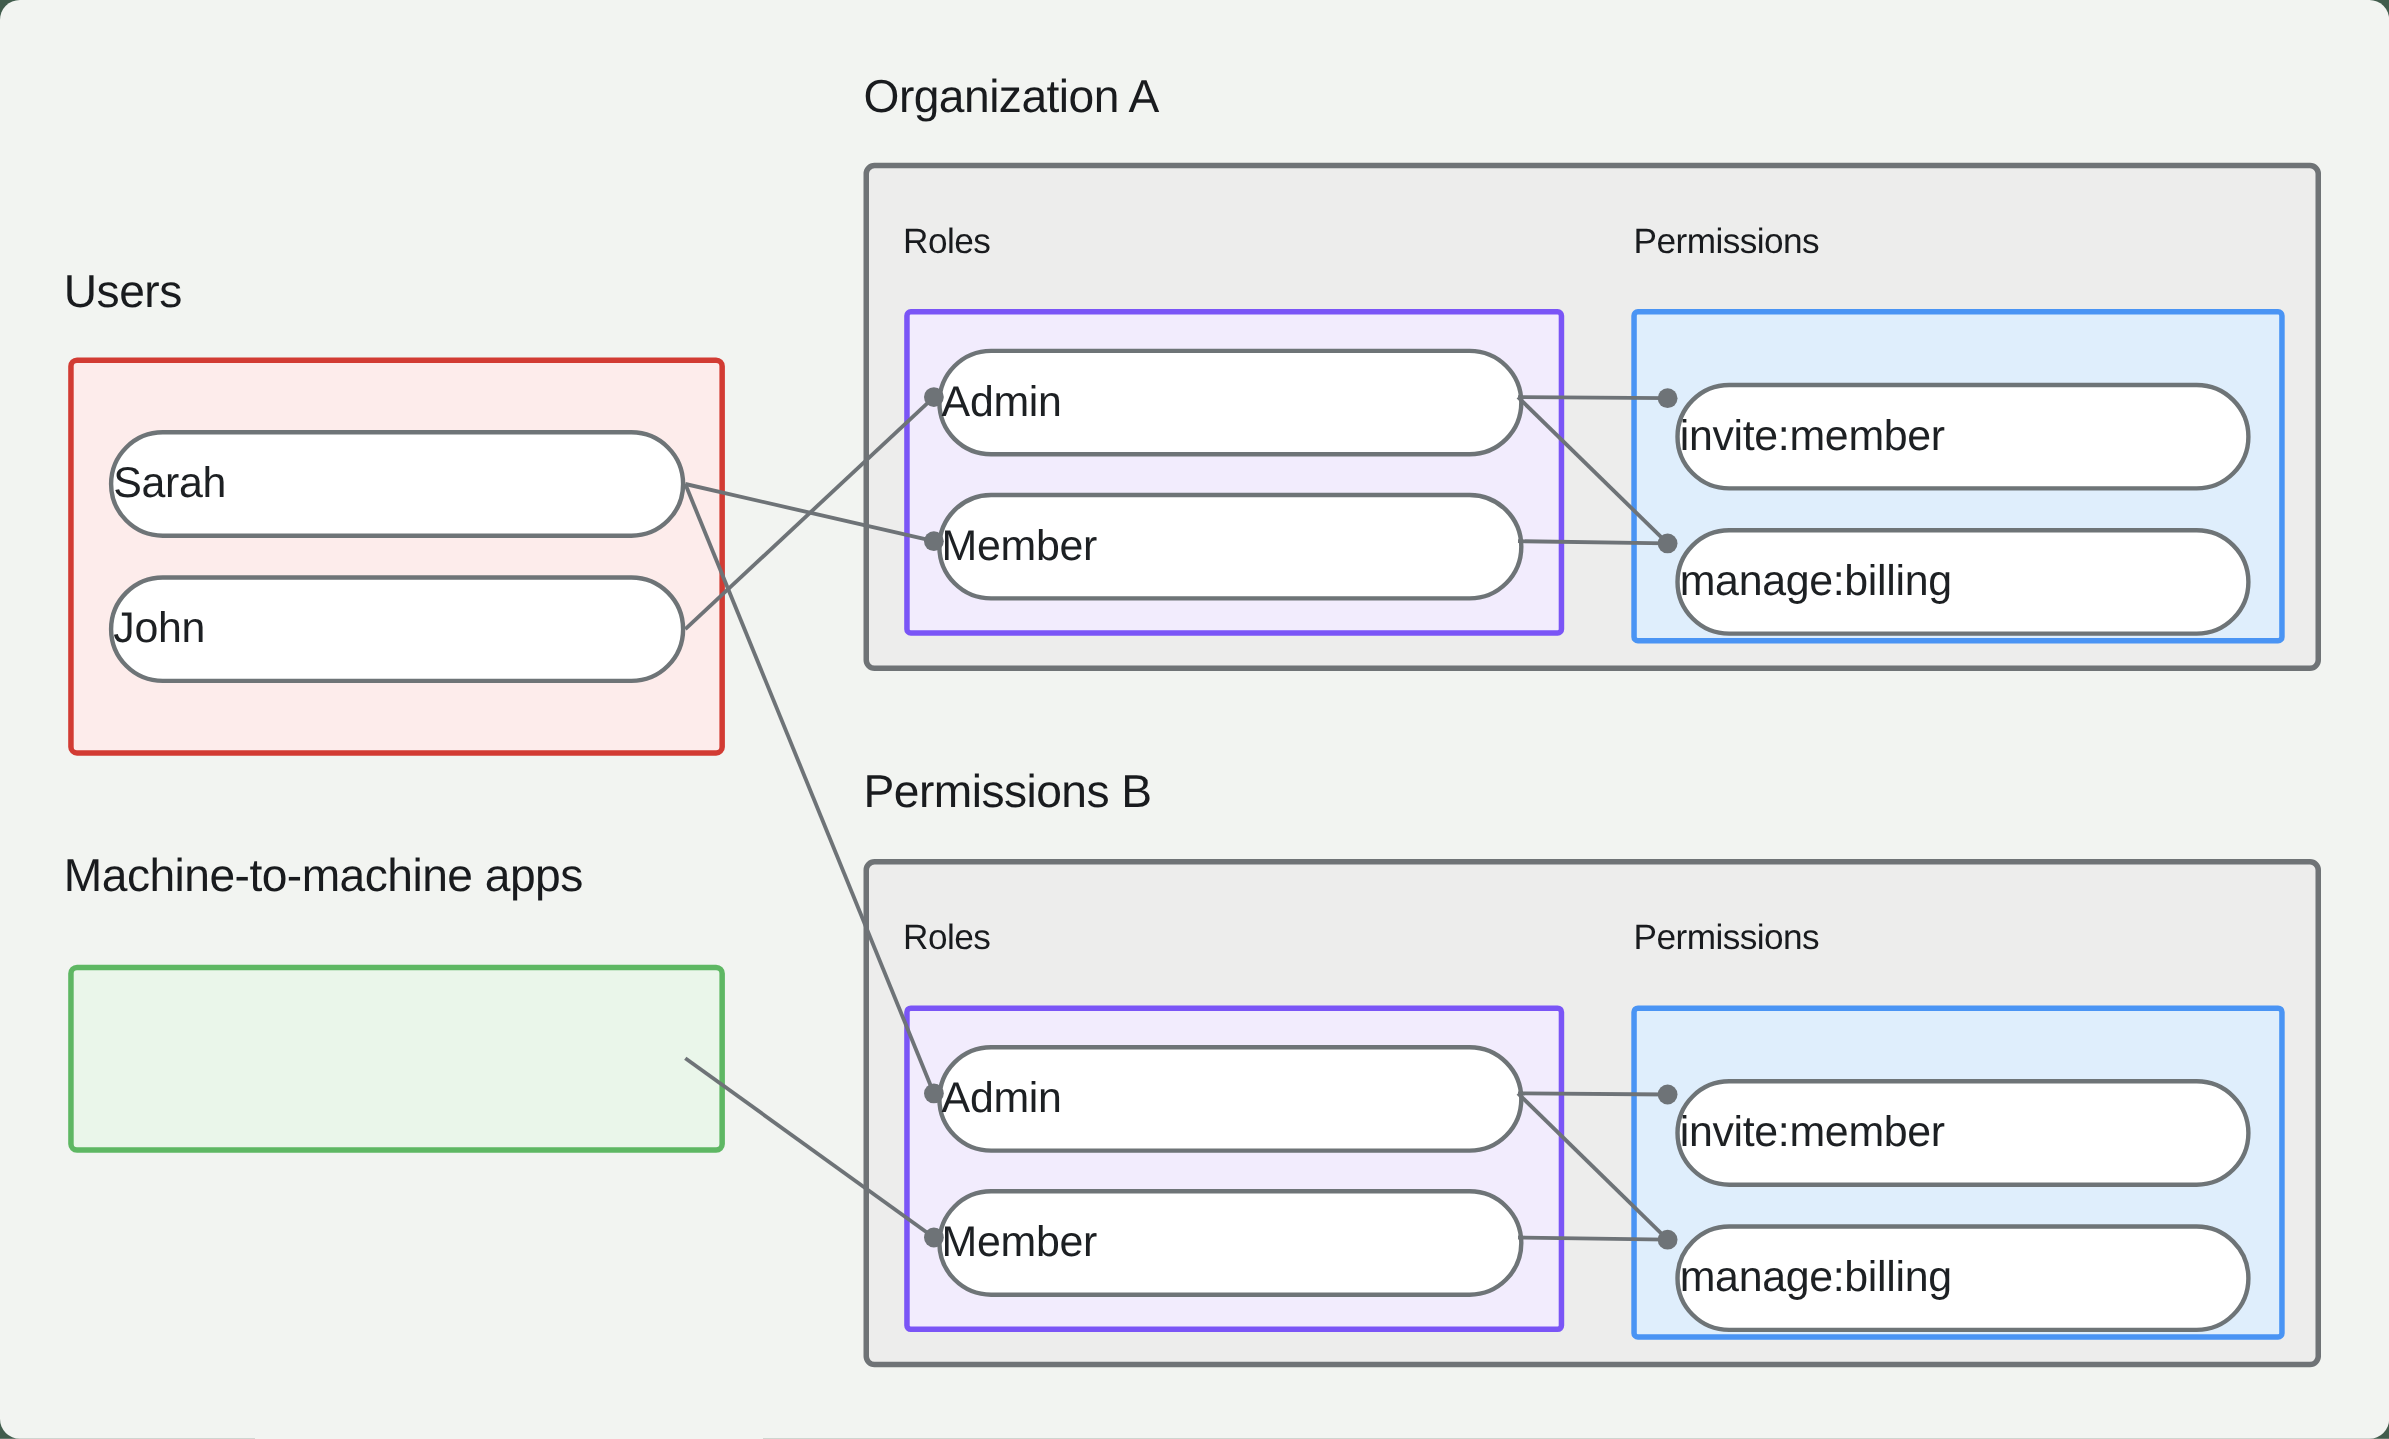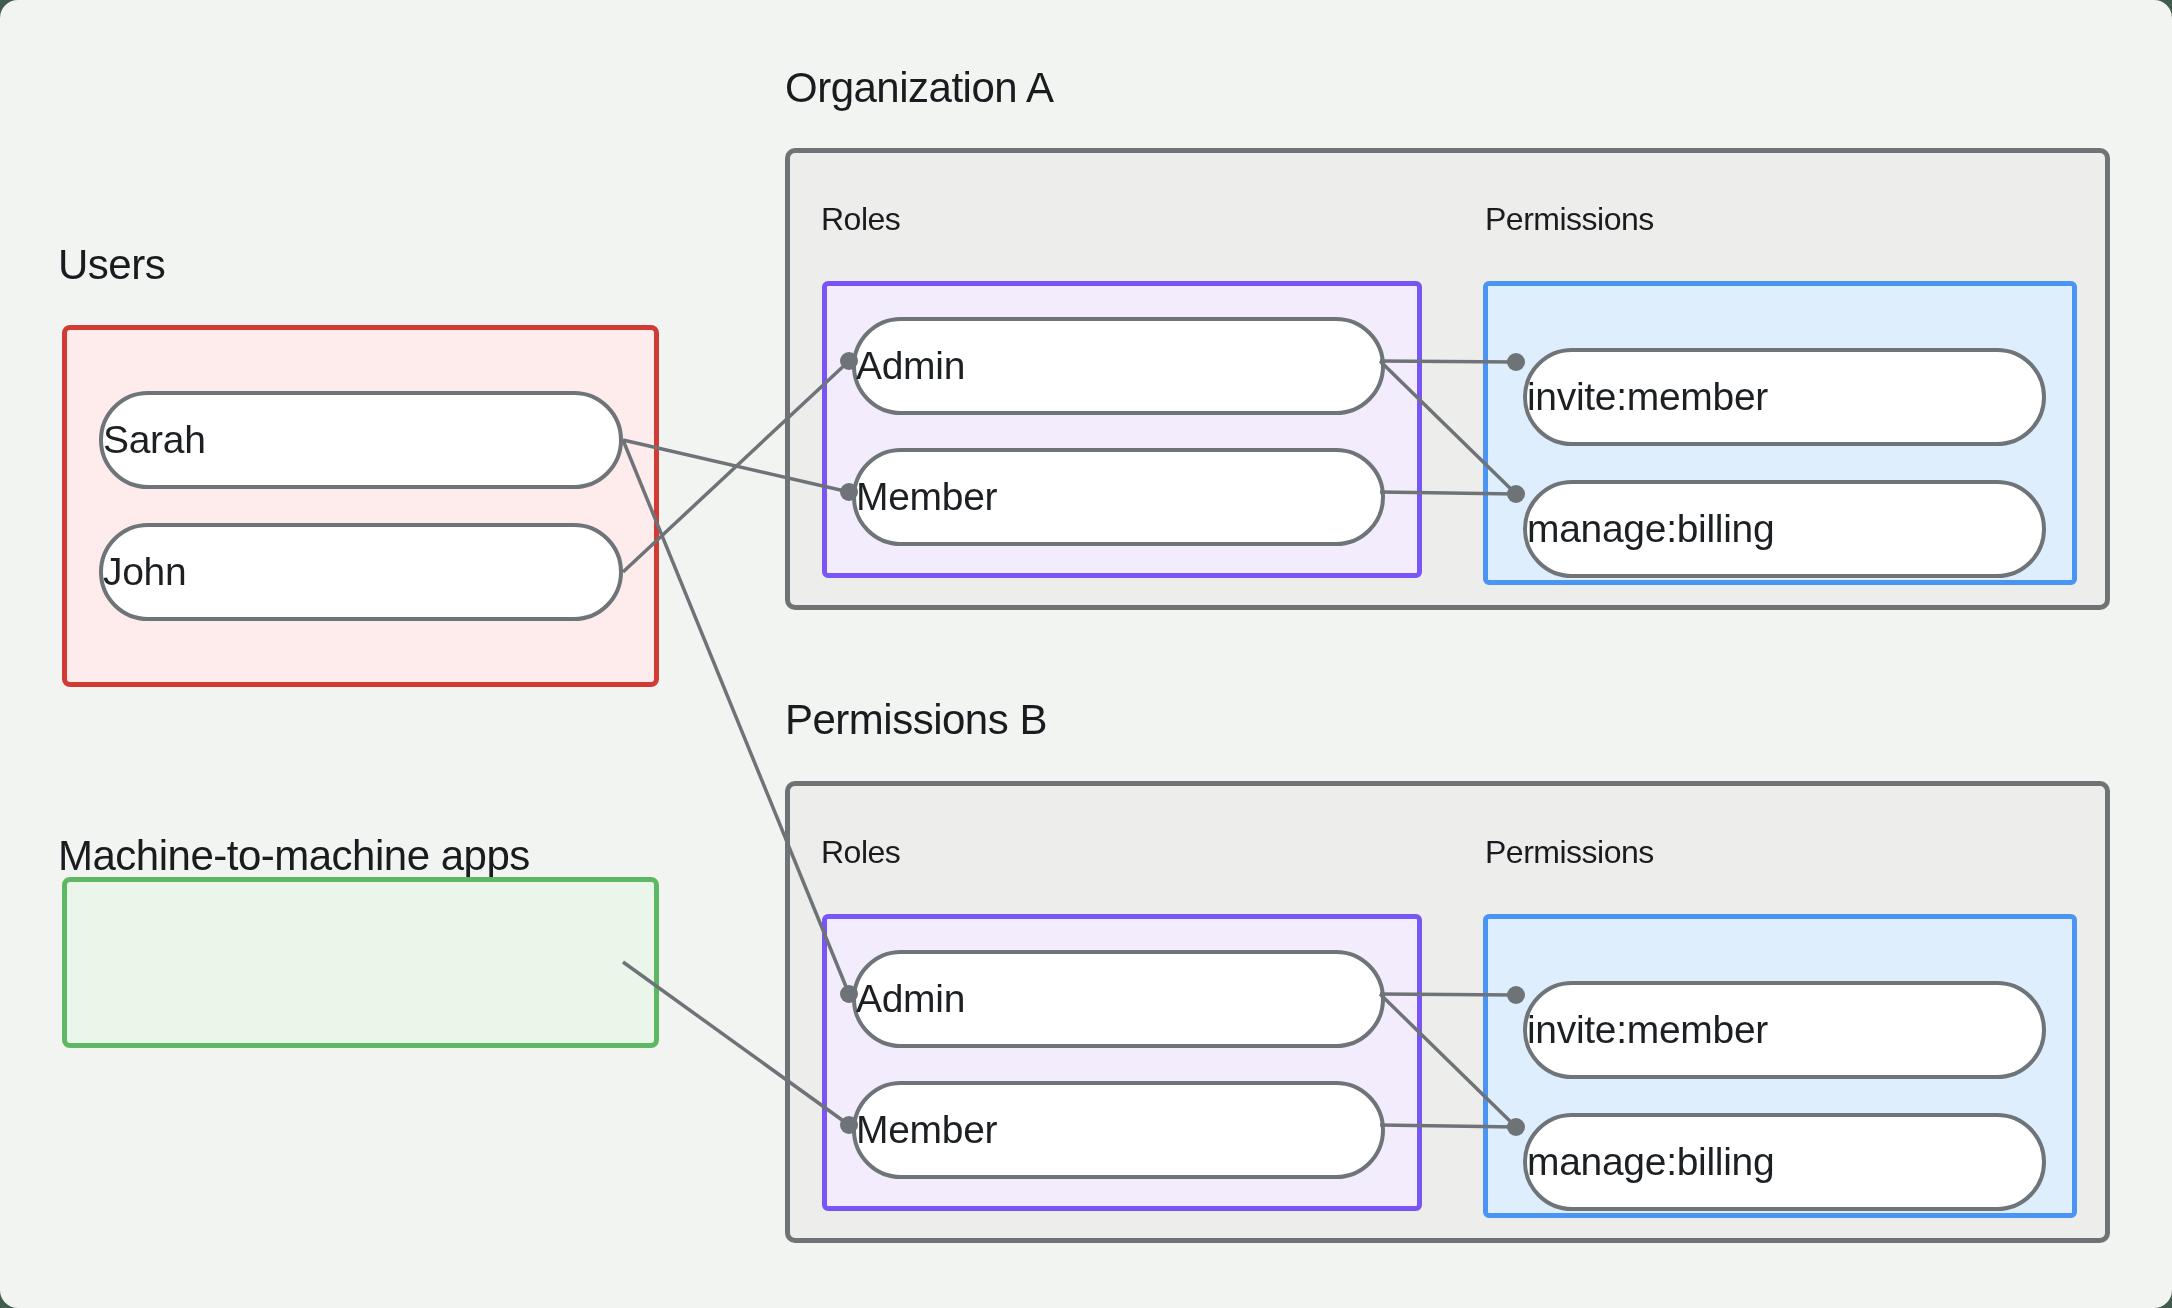--- a/index.html
+++ b/index.html
@@ -71,21 +71,21 @@
 
   <div class="section-label" style="left:58px;top:243px;">Users</div>
   <div class="group-box users-box"></div>
   <div class="pill left-pill" style="top:523px;">
     <span>John</span>
   </div>
   <div class="pill left-pill" style="top:391px;">
     <span>Sarah</span>
   </div>
 
-  <div class="section-label" style="left:58px;top:834px;">Machine-to-machine apps</div>
+  <div class="section-label" style="left:58px;top:774px;">Machine-to-machine apps</div>
   <div class="group-box m2m-box"></div>
 
   <div class="section-label" style="left:785px;top:66px;">Organization A</div>
   <div class="org-box org-a">
     <div class="inner-label roles-label">Roles</div>
     <div class="inner-label permissions-label">Permissions</div>
     <div class="roles-box"></div>
     <div class="permissions-box"></div>
     <div class="pill role-pill" style="top:164px;">
       <span>Admin</span>

